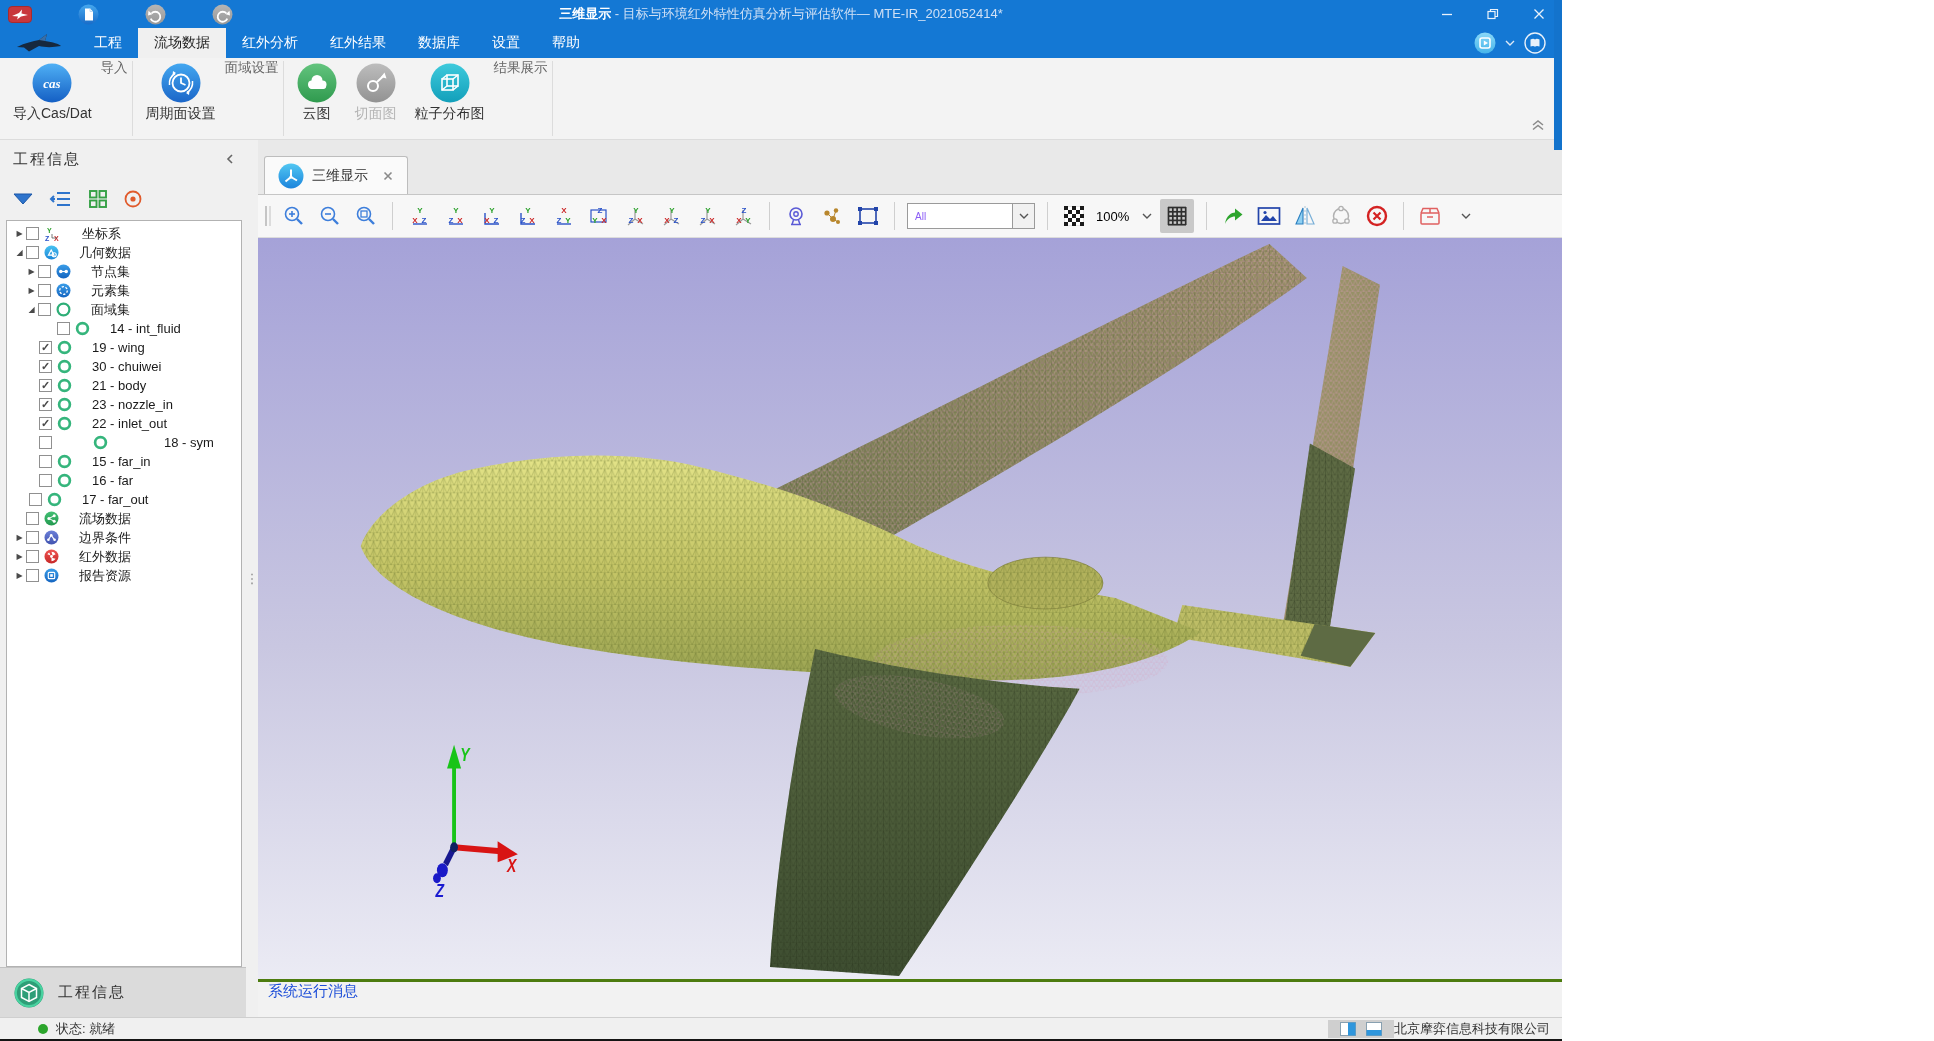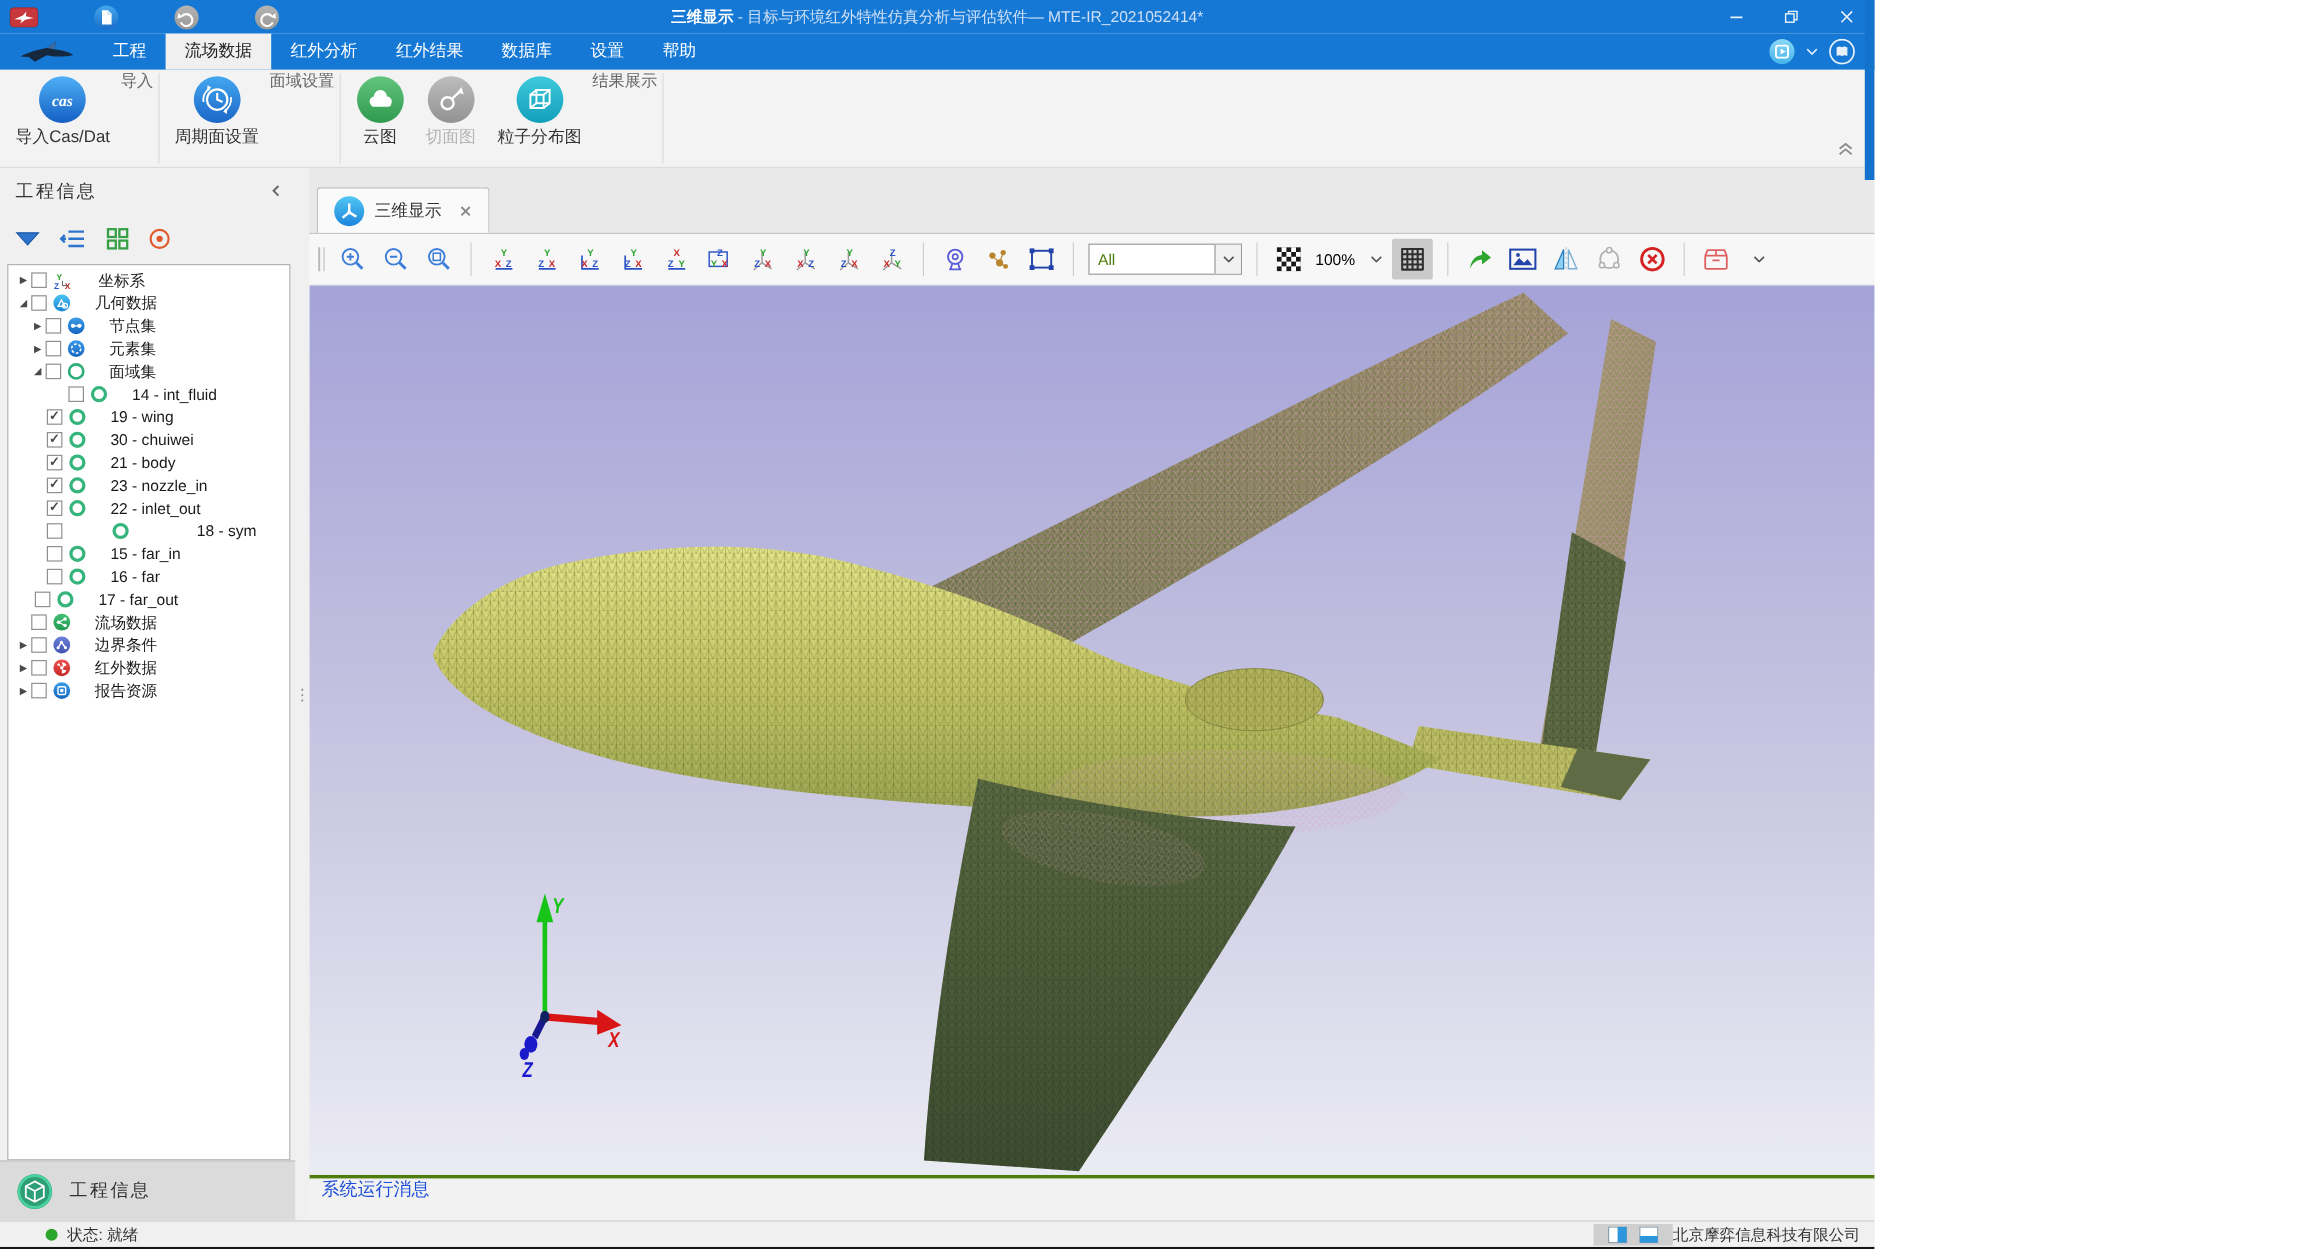--- a/index.html
+++ b/index.html
@@ -51,21 +51,21 @@
 .tabbar{height:55px;background:#e9e9e9;display:flex;align-items:flex-end;padding-left:6px;border-bottom:1px solid #c6c6c6;flex:none}
 .tab{height:38px;background:#fafafa;border:1px solid #bdbdbd;border-bottom:none;display:flex;align-items:center;gap:8px;padding:0 13px;font-size:14px;color:#333;border-radius:3px 3px 0 0}
 .tab .close{margin-left:6px;display:flex}
 
 .viewbar{height:43px;background:#f7f7f7;border-bottom:1px solid #dcdcdc;display:flex;align-items:center;gap:8px;padding-left:6px;flex:none}
 .vicon{width:28px;height:28px;display:flex;align-items:center;justify-content:center;flex:none}
 .vicon.pressed{background:#c9c9c9;border-radius:2px;width:34px;height:34px}
 .vsep{width:1px;height:28px;background:#cfcfcf;margin:0 4px;flex:none}
 .grip{display:flex;align-items:center;flex:none}
 .combo{width:128px;height:26px;background:#fff;border:1px solid #9a9a9a;display:flex;align-items:center;flex:none}
-.combo .val{flex:1;padding-left:7px;font-size:13px;color:#4d7c0f}
+.combo .val{flex:1;padding-left:7px;font-size:10px;color:#8b5cf6}
 .combo .drop{width:22px;height:100%;border-left:1px solid #9a9a9a;background:#f1f1f1;display:flex;align-items:center;justify-content:center}
 .zoomctl{display:flex;align-items:center;gap:13px;font-size:13px;color:#000000;flex:none}
 
 .viewport{flex:1;position:relative;background:linear-gradient(#a5a2d8,#c9c7e1 55%,#ebebf4);overflow:hidden;min-height:0}
 .viewport svg.scene{position:absolute;inset:0;width:100%;height:100%}
 
 .messagebar{height:38px;background:#f2f2f2;display:flex;align-items:flex-start;padding-left:10px;font-size:15px;color:#1d4ed8;border-top:3px solid #4d7c0f;flex:none}
 .statusbar{height:22px;background:#f0f0f0;border-top:1px solid #cfcfcf;display:flex;align-items:center;font-size:13px;color:#333;padding:0 12px 0 38px;flex:none}
 .status-dot{width:10px;height:10px;border-radius:50%;background:#2ca52c;margin-right:8px;flex:none}
 .sb-right{margin-left:auto;display:flex;align-items:flex-end;}

